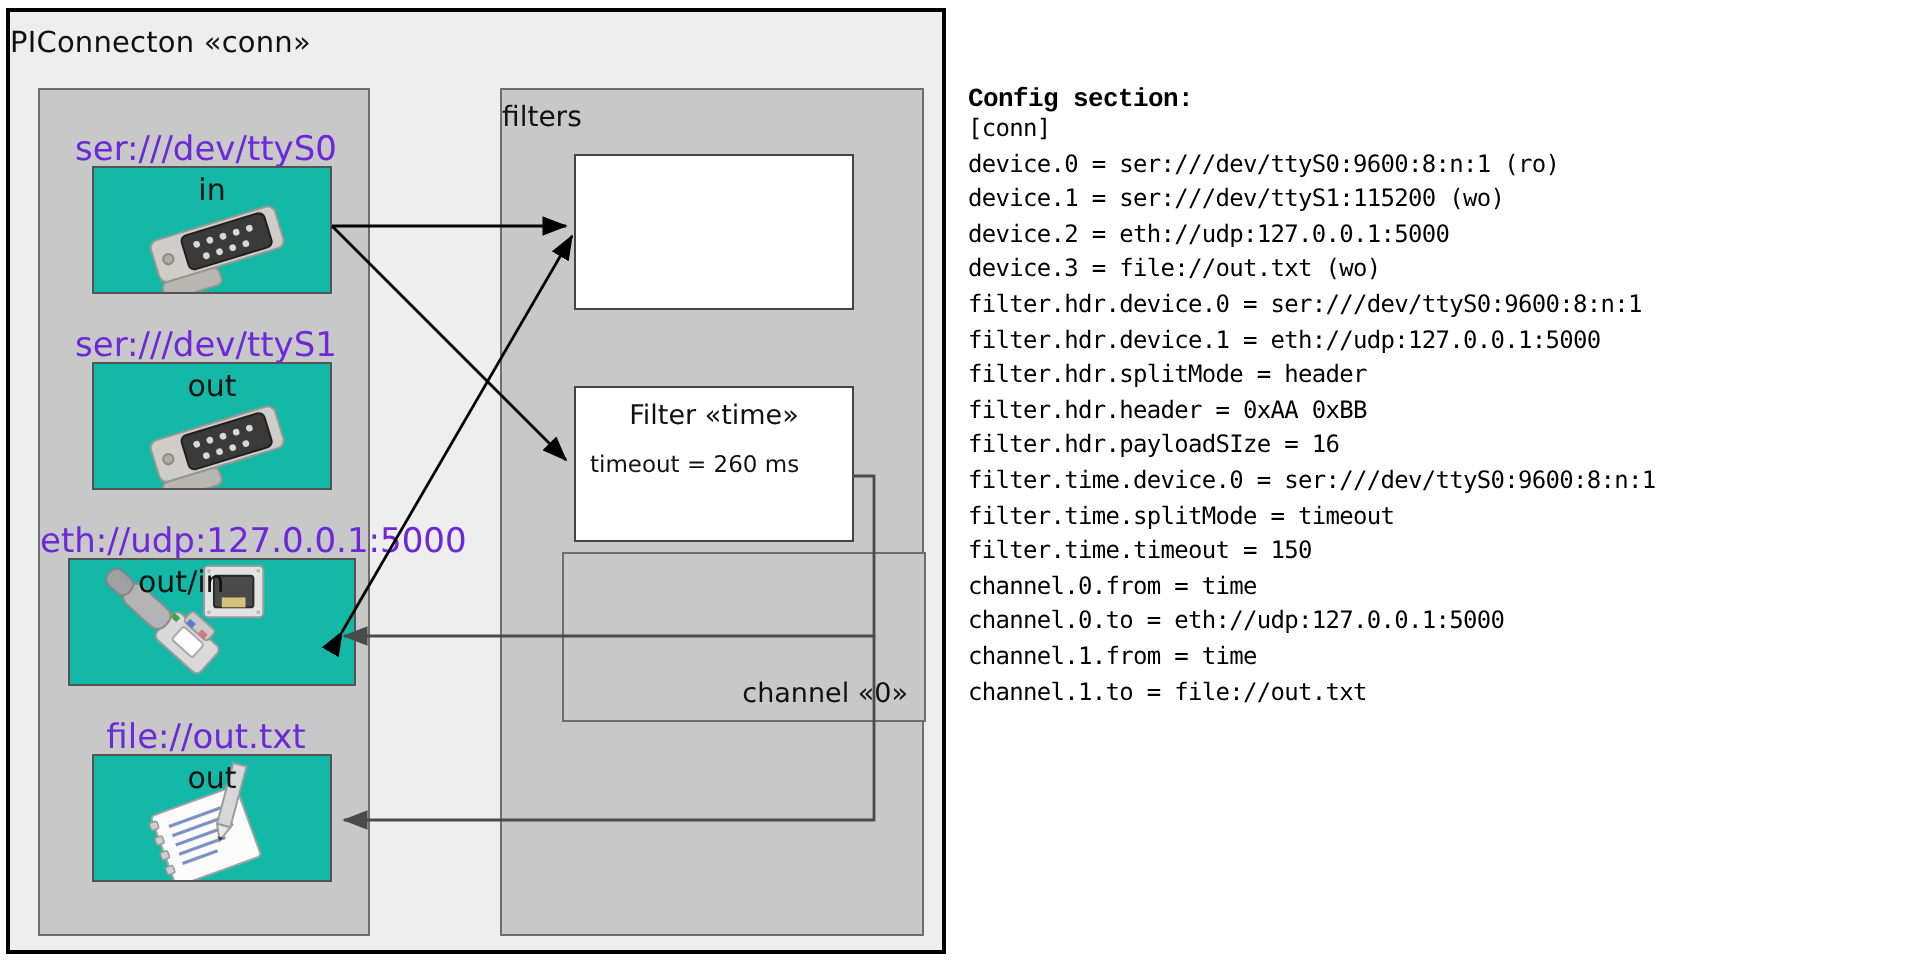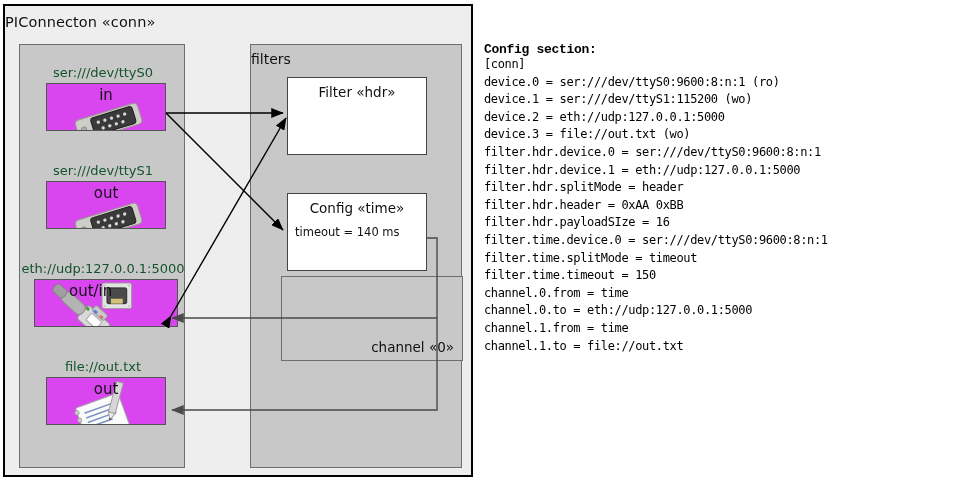--- a/index.html
+++ b/index.html
@@ -14,23 +14,23 @@
                  font-size:14.5px;color:#111;letter-spacing:.1px;}
 
   .panel{position:absolute;background:#c8c8c8;border:1.4px solid #6e6e6e;box-sizing:border-box;}
   .panel-title{position:absolute;left:0;top:6px;width:100%;text-align:left;font-size:14px;color:#111;}
 
   #panel-devices{left:14px;top:38px;width:166px;height:424px;}
   #panel-filters{left:245px;top:38px;width:212px;height:424px;}
 
   
   .dev{position:absolute;left:0;width:166px;}
-  .dev-label{position:absolute;left:0;top:0;width:100%;text-align:center;font-size:13px;color:#14532d;
+  .dev-label{position:absolute;left:0;top:0;width:100%;text-align:center;font-size:17px;color:#6d28d9;
              white-space:nowrap;}
-  .dev-box{position:absolute;left:26px;top:18px;width:120px;height:48px;background:#d946ef;
+  .dev-box{position:absolute;left:26px;top:18px;width:120px;height:64px;background:#14b8a6;
            border:1.4px solid #555;box-sizing:border-box;overflow:hidden;}
   .dev-box.wide{left:14px;width:144px;}
   .dev-dir{position:absolute;font-size:15px;color:#111;z-index:3;}
 
   #dev-ttyS0{top:20px;}
   #dev-ttyS1{top:118px;}
   #dev-eth  {top:216px;}
   #dev-file {top:314px;}
 
   .dir-center{left:0;top:2px;width:100%;text-align:center;}
@@ -179,27 +179,26 @@
             </g>
           </svg>
         </div>
       </div>
     </div>
 
     <div class="panel" id="panel-filters">
       <div class="panel-title">filters</div>
 
       <div class="filter-box" id="filter-hdr">
-        <div class="filter-title">Filter «hdr»</div>
       </div>
 
       <div class="filter-box" id="filter-time">
-        <div class="filter-title">Config «time»</div>
+        <div class="filter-title">Filter «time»</div>
         <div class="filter-props">
-          <div>timeout = 140 ms</div>
+          <div>timeout = 260 ms</div>
         </div>
       </div>
 
       <div class="channel" id="channel-0">
         <div class="channel-label">channel «0»</div>
       </div>
 
     </div>
 
     <svg class="ovl" viewBox="0 0 470 473">

